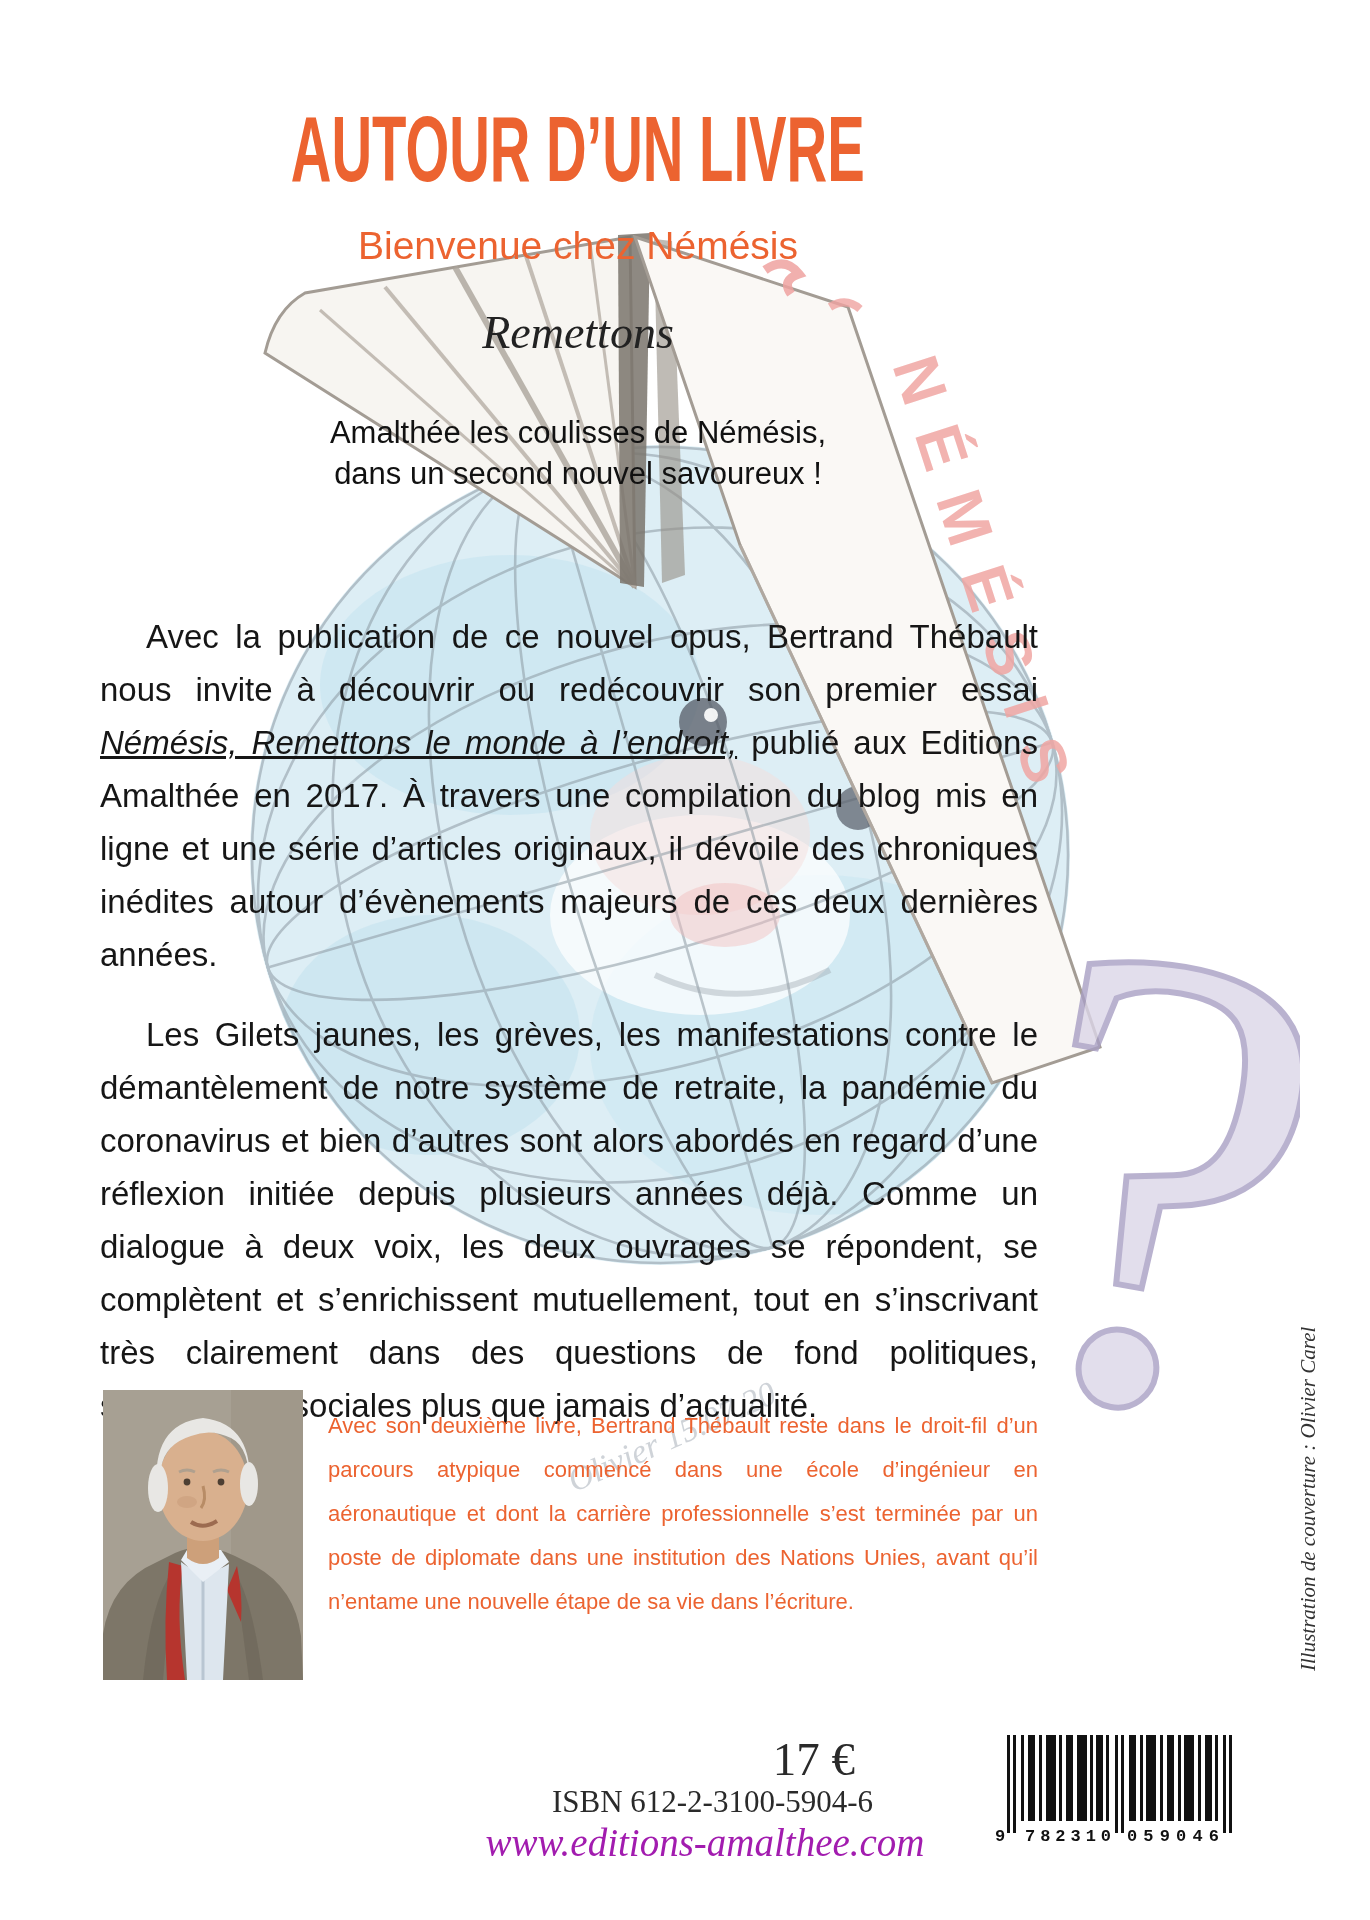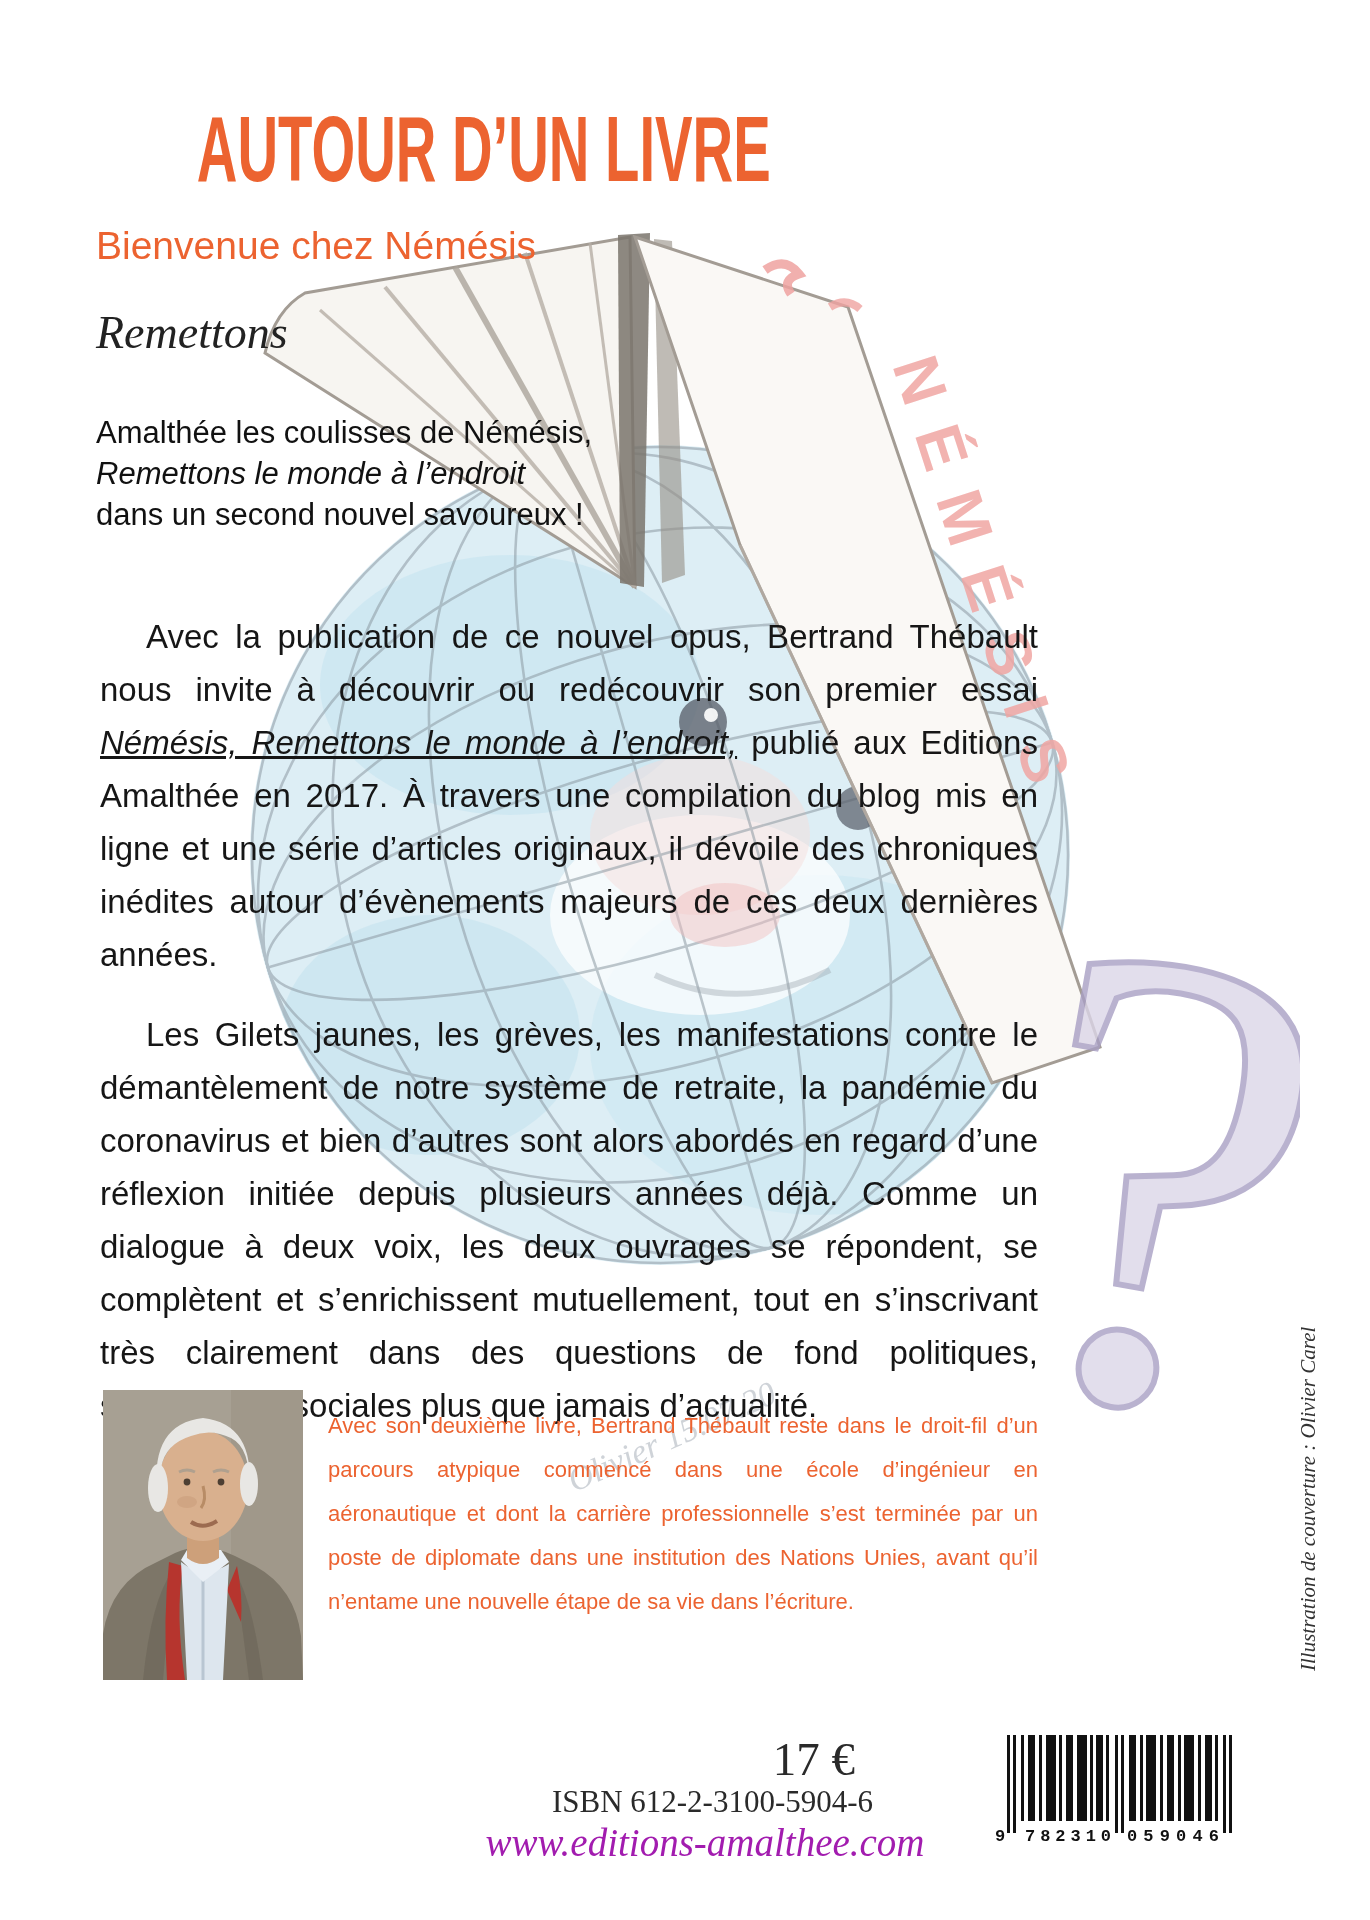--- a/index.html
+++ b/index.html
@@ -2,21 +2,21 @@
 <html><head>
 <meta charset="utf-8">
 <style>
   html,body{margin:0;padding:0;background:#e8e8e8;}
   #page{position:relative;width:1370px;height:1920px;background:#ffffff;overflow:hidden;
         font-family:"Liberation Sans","DejaVu Sans",sans-serif;color:#1f1f1f;}
   
   #bg-illustration{position:absolute;left:180px;top:215px;width:1120px;height:1260px;z-index:1;pointer-events:none;}
   
   .layer{position:absolute;z-index:2;}
-  .center-col{left:96px;width:940px;text-align:left;}
+  .center-col{left:108px;width:940px;text-align:center;}
   #title{top:96px;color:var(--accent);}
   #title .stretch{display:inline-block;transform:scale(0.74,1.22);transform-origin:center top;
       font-size:76px;font-weight:700;letter-spacing:0px;white-space:nowrap;}
   #subtitle{top:224px;color:var(--accent);font-size:39px;}
   #collection{top:306px;font-family:"Liberation Serif","DejaVu Serif",serif;font-style:italic;
       font-size:46px;color:#222;}
   #teaser{top:412px;font-size:31px;line-height:41px;color:#111;}
   #teaser .it{font-style:italic;}
   #synopsis{left:100px;top:610px;width:938px;text-align:justify;font-size:33px;line-height:53px;color:#161616;}
   #synopsis p{margin:0;text-indent:46px;}
@@ -109,21 +109,20 @@
   </svg>
 
   <div class="layer center-col" id="title">
     <span class="stretch">AUTOUR D’UN LIVRE</span>
   </div>
   <div class="layer center-col" id="subtitle">Bienvenue chez Némésis</div>
   <div class="layer center-col" id="collection">Remettons</div>
 
   <div class="layer center-col" id="teaser">
     <div>Amalthée les coulisses de Némésis,</div>
-    <div class="it">Remettons le monde à l’endroit</div>
     <div>dans un second nouvel savoureux !</div>
   </div>
 
   <div class="layer" id="synopsis">
     <p><span>Avec la publication de ce nouvel opus, Bertrand Thébault nous invite à découvrir ou redécouvrir son premier essai </span><span class="it">Némésis, Remettons le monde à l’endroit,</span><span> publié aux Editions Amalthée en 2017. À travers une compilation du blog mis en ligne et une série d’articles originaux, il dévoile des chroniques inédites autour d’évènements majeurs de ces deux dernières années.</span></p>
     <p>Les Gilets jaunes, les grèves, les manifestations contre le démantèlement de notre système de retraite, la pandémie du coronavirus et bien d’autres sont alors abordés en regard d’une réflexion initiée depuis plusieurs années déjà. Comme un dialogue à deux voix, les deux ouvrages se répondent, se complètent et s’enrichissent mutuellement, tout en s’inscrivant très clairement dans des questions de fond politiques, sociétales et sociales plus que jamais d’actualité.</p>
   </div>
 
   <div class="layer" id="signature">Olivier 15.07.20</div>
 

